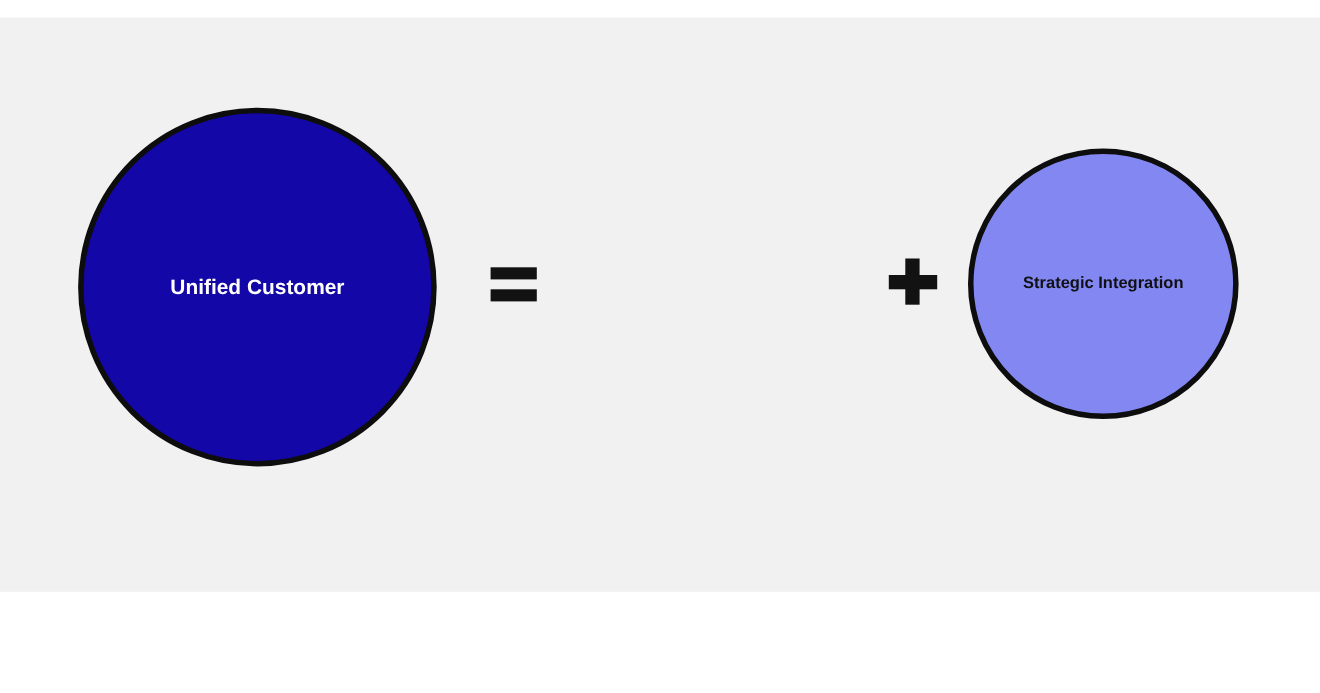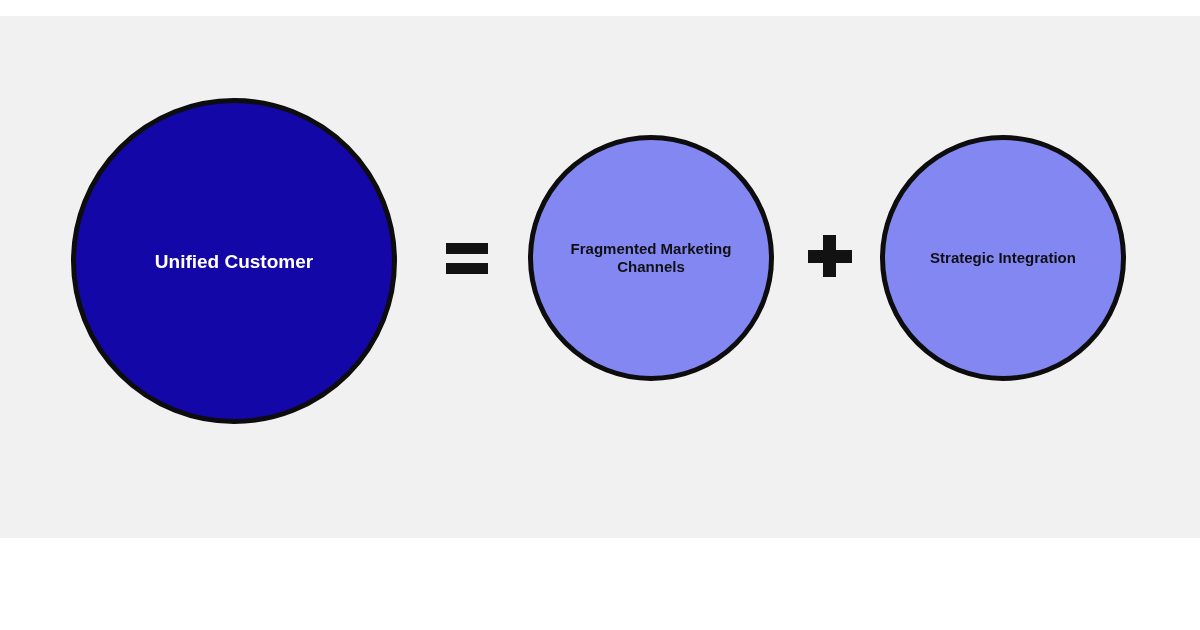--- a/index.html
+++ b/index.html
@@ -78,26 +78,20 @@
       <div class="circle-label" style="color: rgb(255, 255, 255);">
         <span class="line">Unified Customer</span>
       </div>
     </div>
 
     <div class="equals">
       <i></i>
         <i></i>
     </div>
 
-    <div class="circle circle-small-1" style="background-color: rgb(131, 135, 242);">
-      <div class="circle-label" style="color: rgb(16, 16, 20);">
-        <span class="line">Fragmented Marketing</span>
-        <span class="line">Channels</span>
-      </div>
-    </div>
 
     <div class="plus">
       <i class="h"></i>
         <i class="v"></i>
     </div>
 
     <div class="circle circle-small-2" style="background-color: rgb(131, 135, 242);">
       <div class="circle-label" style="color: rgb(16, 16, 20);">
         <span class="line">Strategic Integration</span>
       </div>

